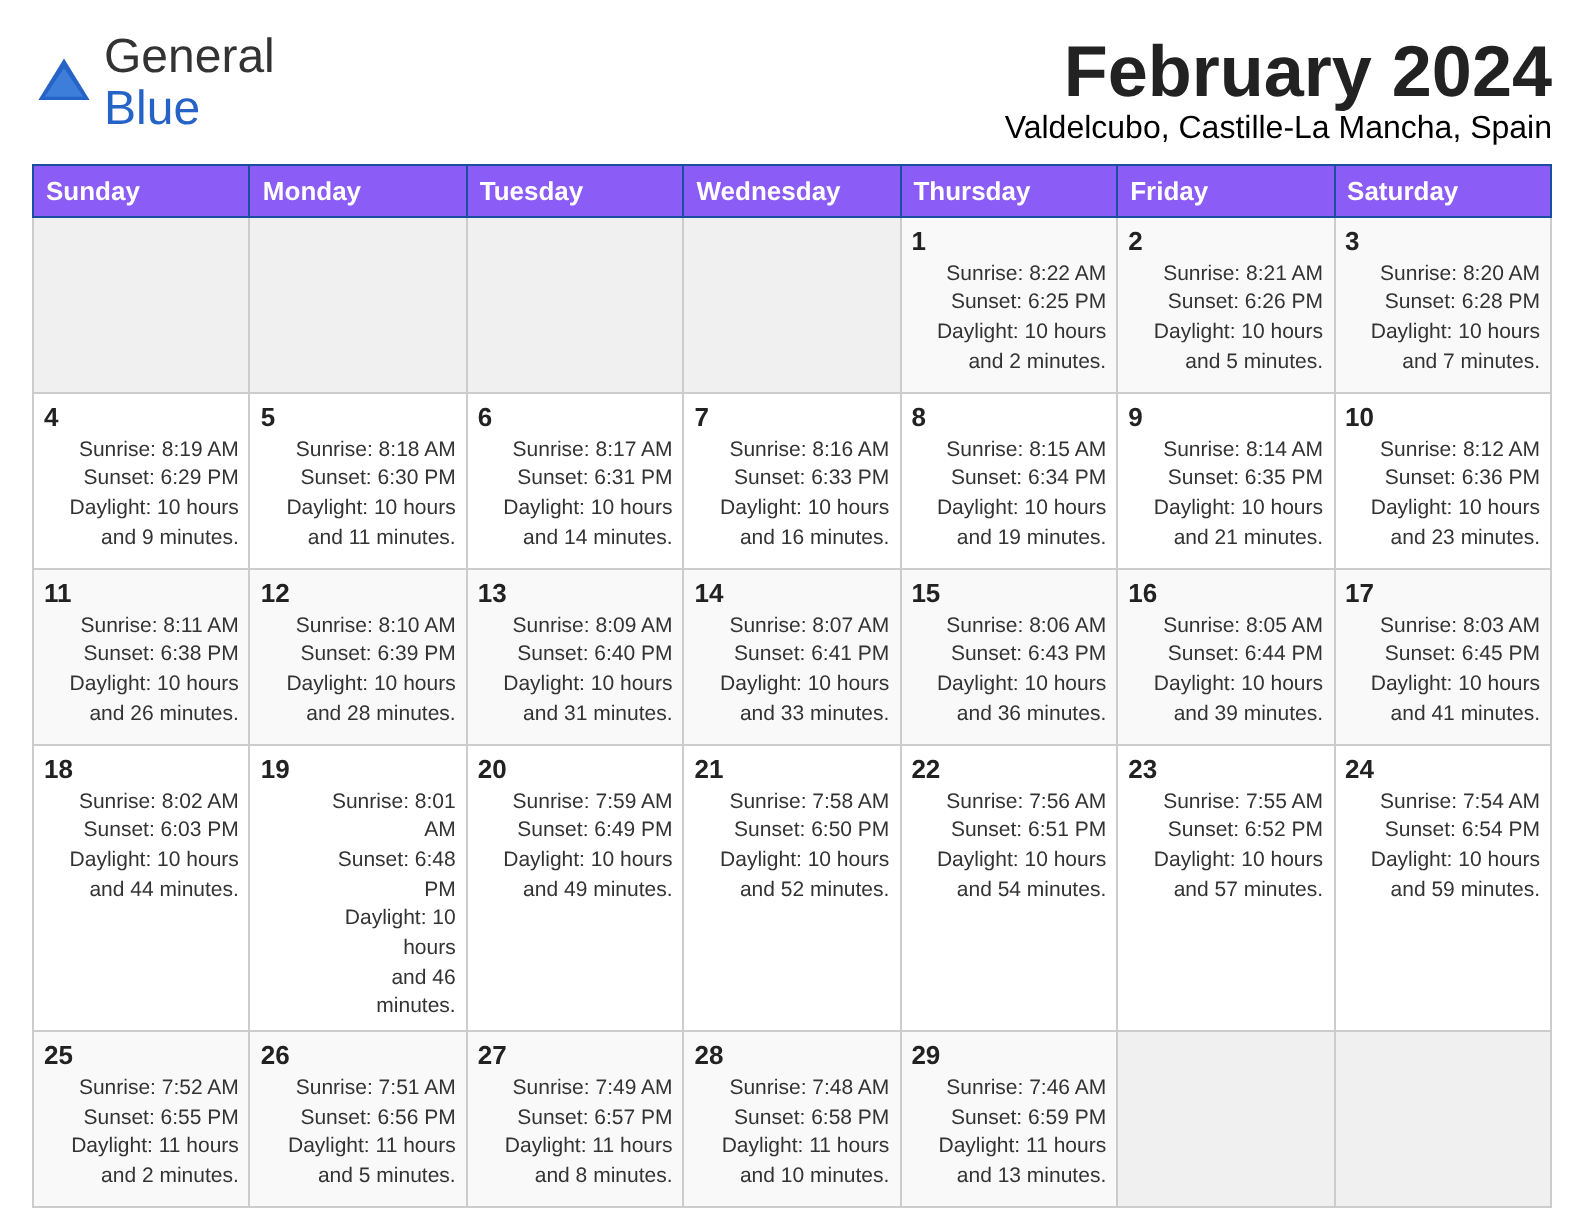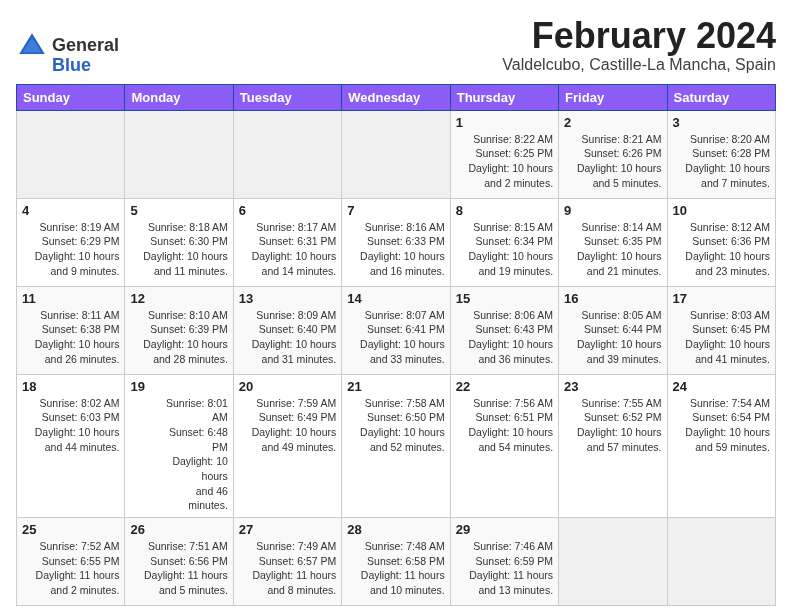--- a/index.html
+++ b/index.html
@@ -15,43 +15,42 @@
       justify-content: space-between;
       align-items: flex-start;
       margin-bottom: 8px;
     }
     .logo {
       display: flex;
       align-items: center;
       gap: 4px;
     }
     .logo-text {
-      font-size: 18px;
-      font-weight: bold;
+      font-size: 24px;
+      font-weight: normal;
       line-height: 1.1;
-      margin-top: 20px;
     }
     .logo-general { color: #333; }
     .logo-blue { color: #2563c7; }
     .logo-icon {
       width: 32px;
       height: 32px;
     }
     .title-block {
       text-align: right;
     }
     .month-title {
       font-size: 36px;
       font-weight: bold;
       color: #222;
       line-height: 1.1;
     }
     .location {
       font-size: 16px;
-      color: #404040;
+      color: #000000;
       text-align: center;
     }
     .calendar {
       width: 100%;
       border-collapse: collapse;
       font-size: 11px;
     }
     .calendar th {
       background: #8b5cf6;
       color: #fff;

